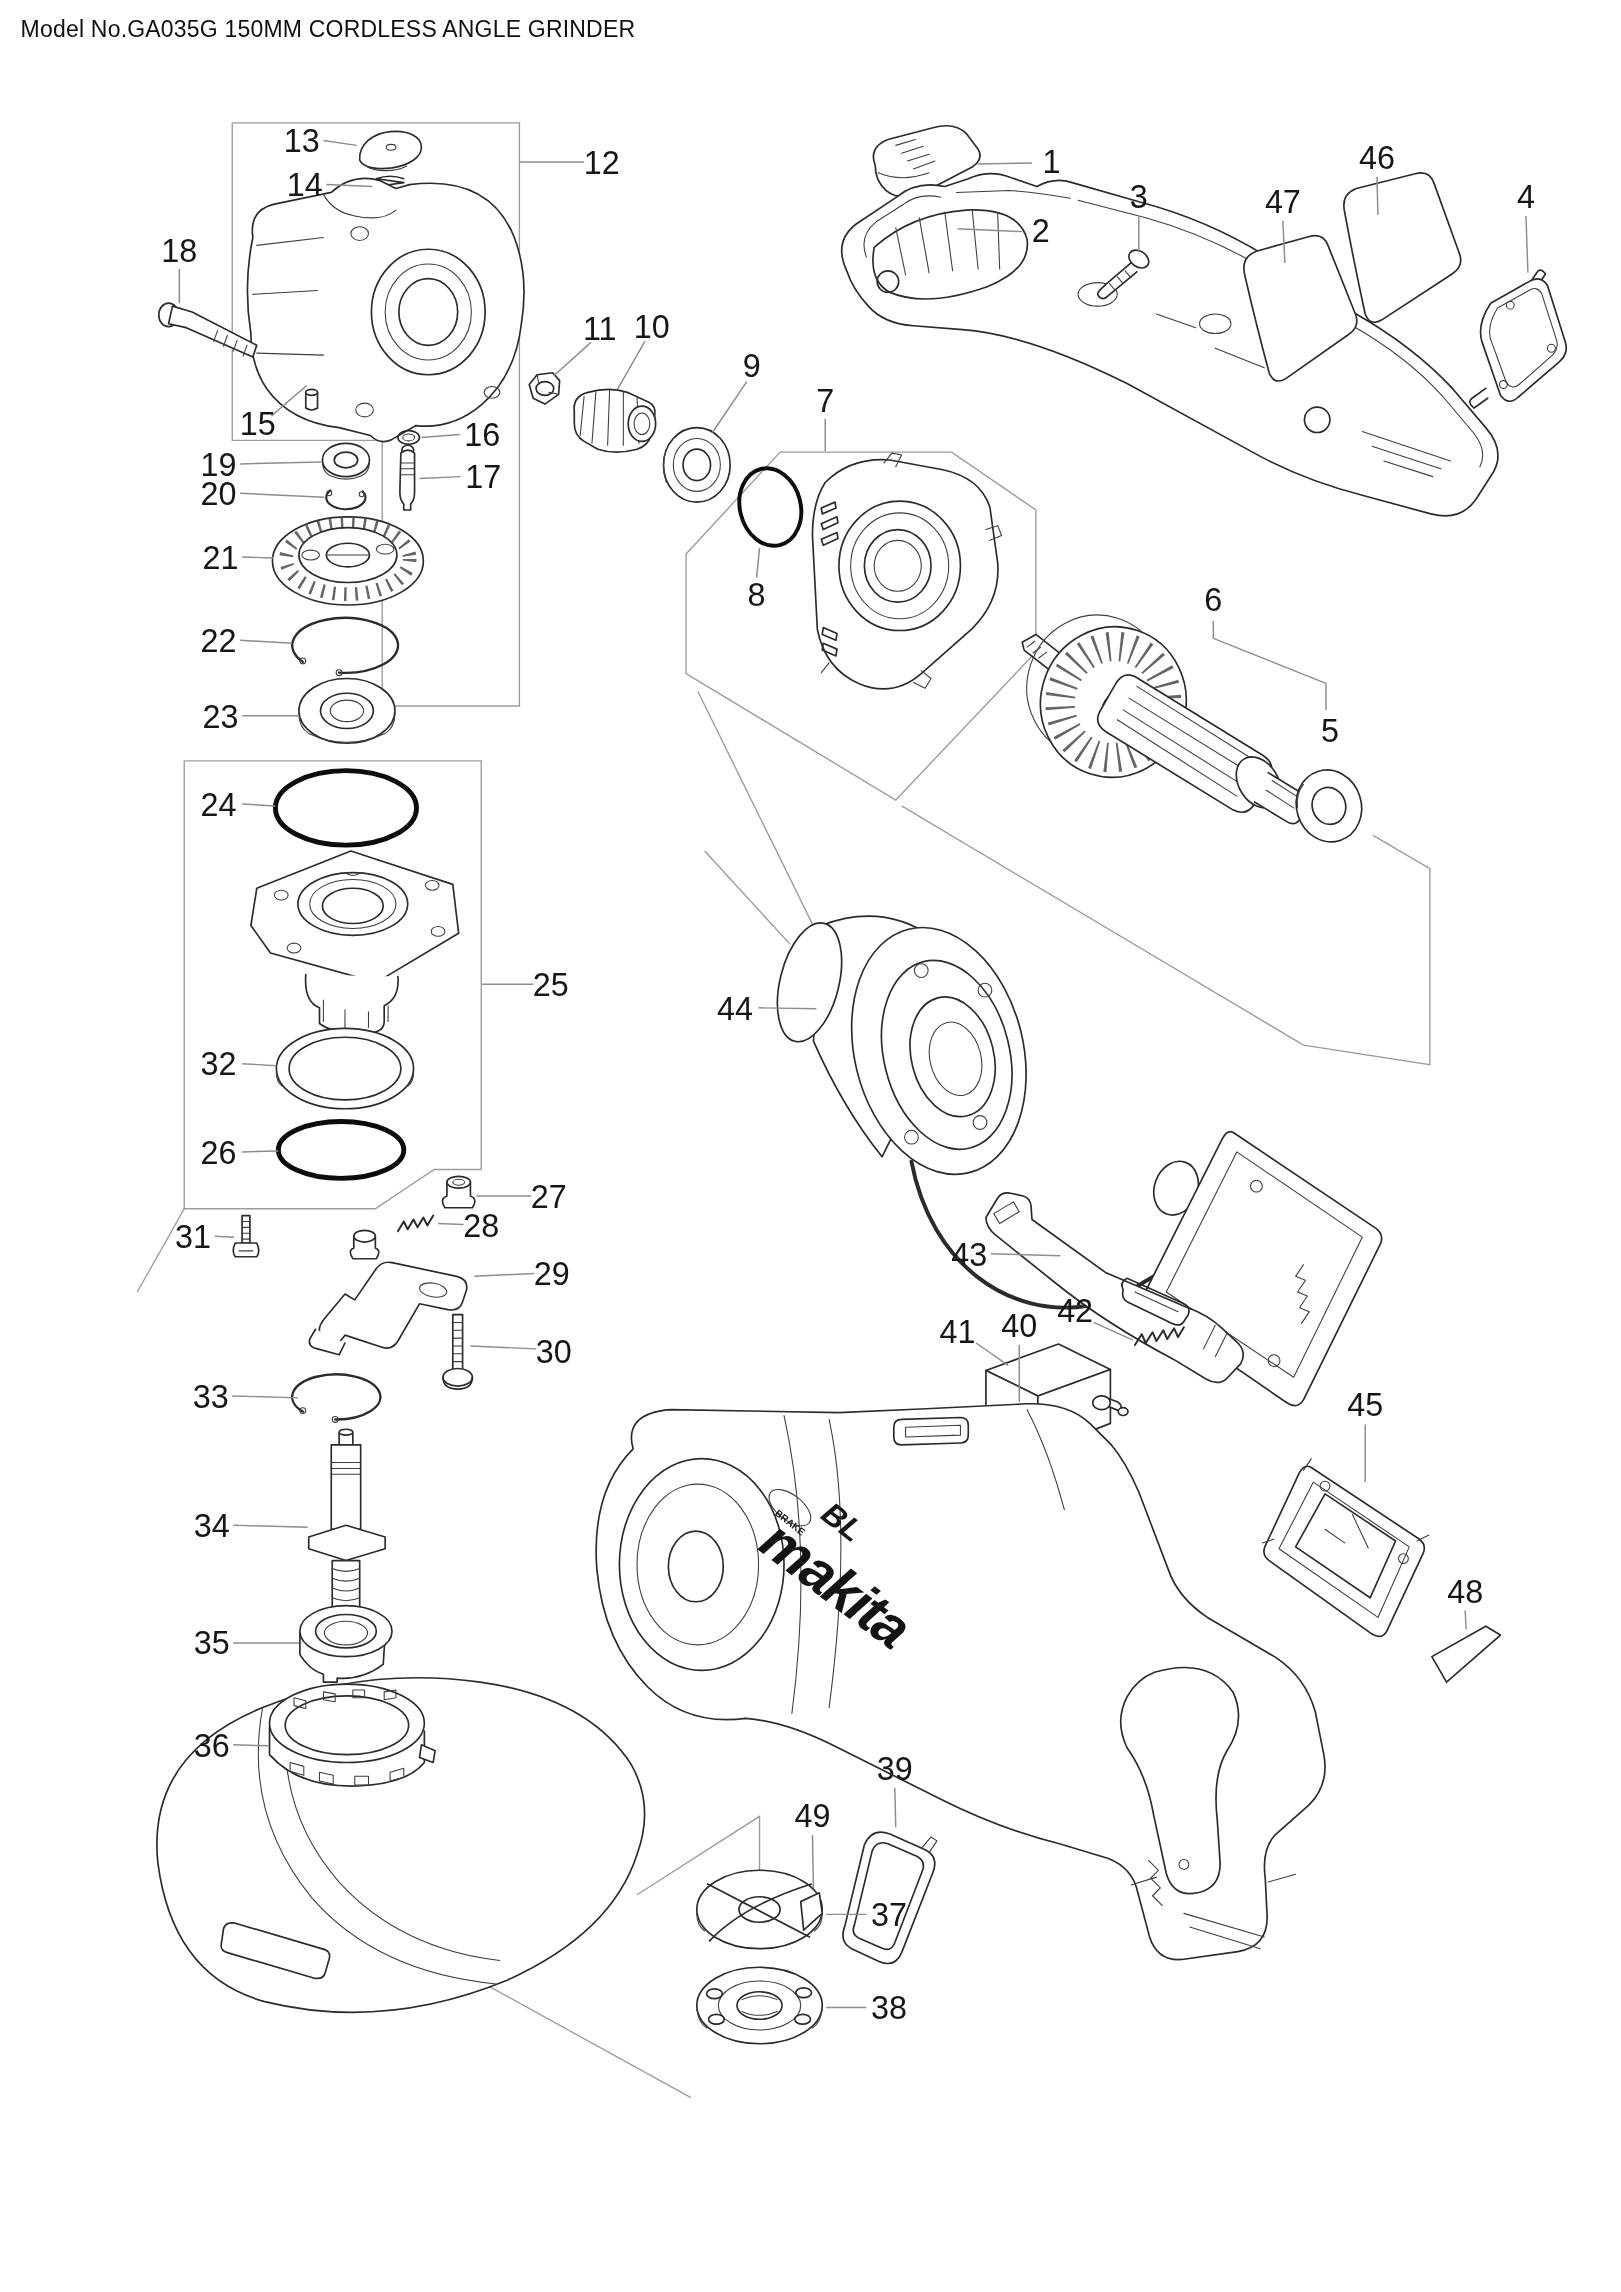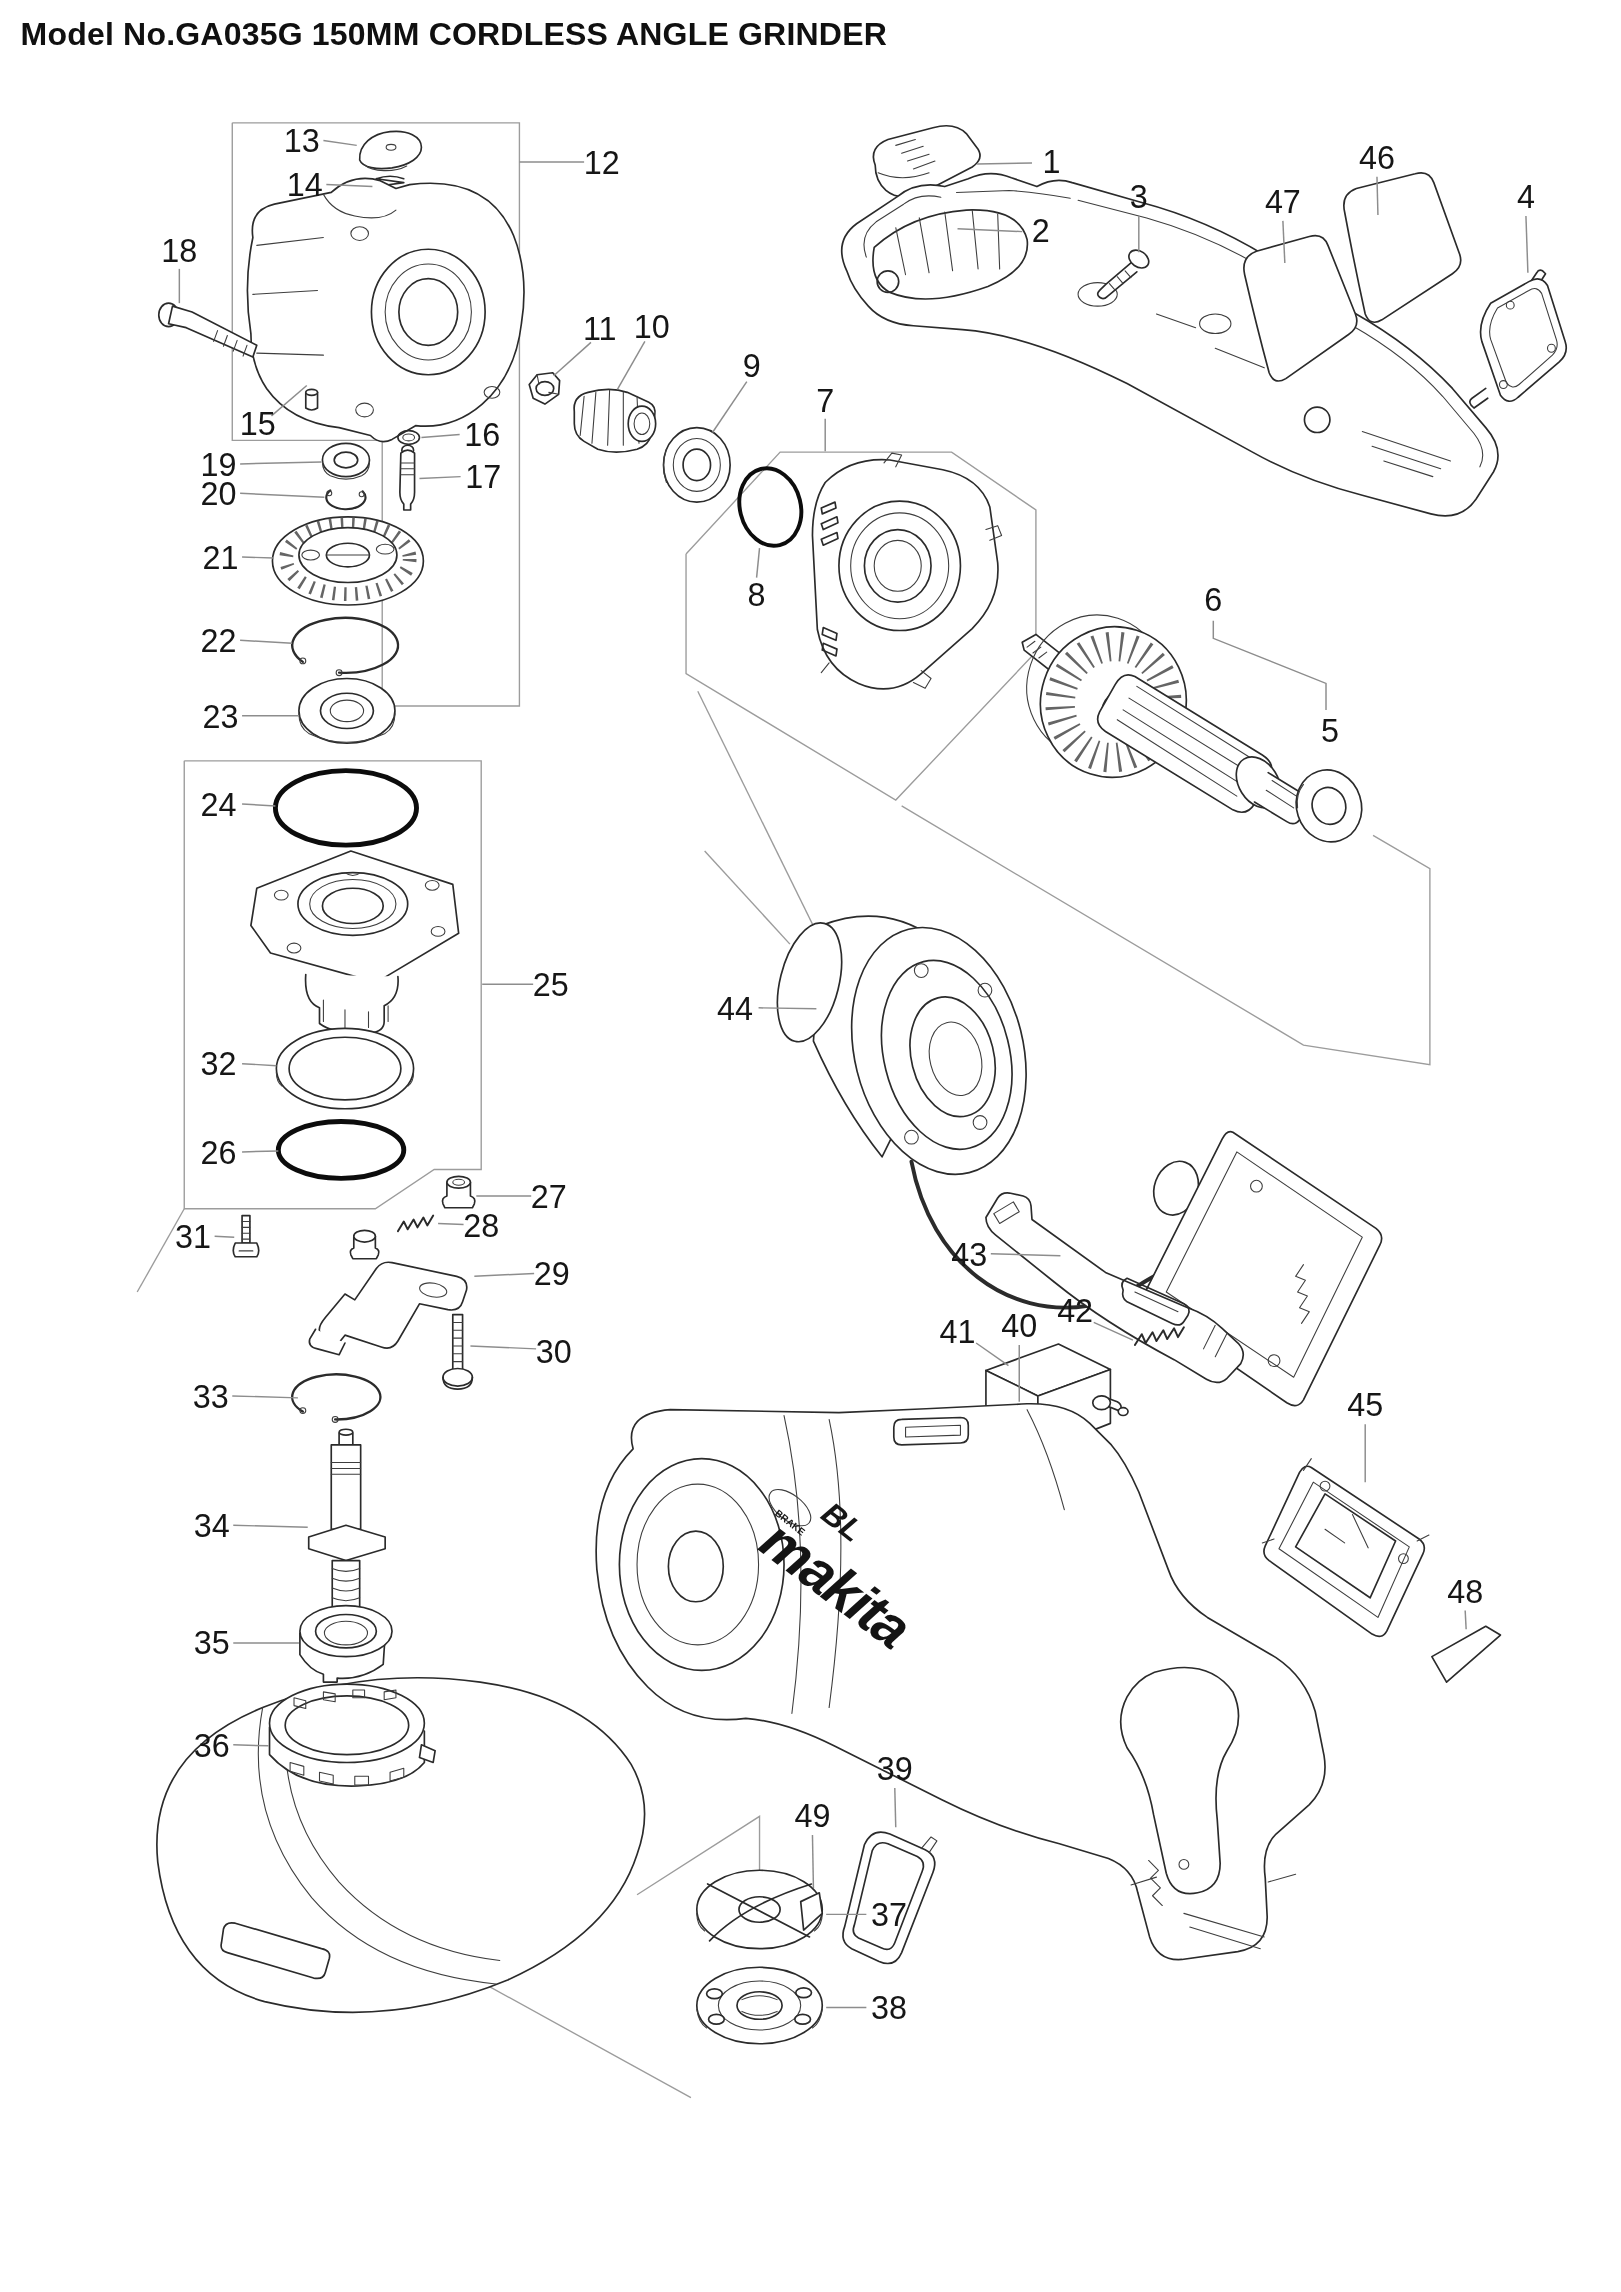--- a/index.html
+++ b/index.html
@@ -1,18 +1,18 @@
 <!DOCTYPE html>
 <html><head>
 <meta charset="utf-8">
 <style>
   html,body{margin:0;padding:0;background:#fff;}
   .page{position:relative;width:1621px;height:2293px;background:#fff;overflow:hidden;
         font-family:"Liberation Sans",sans-serif;}
-  .title{position:absolute;left:20.6px;top:15.7px;font-size:32px;color:#101010;letter-spacing:0.2px;white-space:nowrap;font-weight:bold;}
+  .title{position:absolute;left:20.6px;top:15.7px;font-size:23px;color:#101010;letter-spacing:0.2px;white-space:nowrap;}
   svg{position:absolute;left:0;top:0;}
   .p{fill:#fff;stroke:#2b2b2b;stroke-width:1.7;stroke-linejoin:round;stroke-linecap:round;}
   .pn{fill:none;stroke:#2b2b2b;stroke-width:1.7;stroke-linejoin:round;stroke-linecap:round;}
   .d{stroke-width:1.1;stroke:#3e3e3e;}
   .o{fill:none;stroke:#0c0c0c;stroke-width:5;}
   .f{fill:none;stroke:#9c9c9c;stroke-width:1.4;}
   .leader{fill:none;stroke:#8d8d8d;stroke-width:1.5;}
   .plabel{font-size:33px;fill:#161616;text-anchor:middle;font-family:"Liberation Sans",sans-serif;}
   .teeth{fill:none;stroke:#4a4a4a;opacity:.85;}
 </style>

